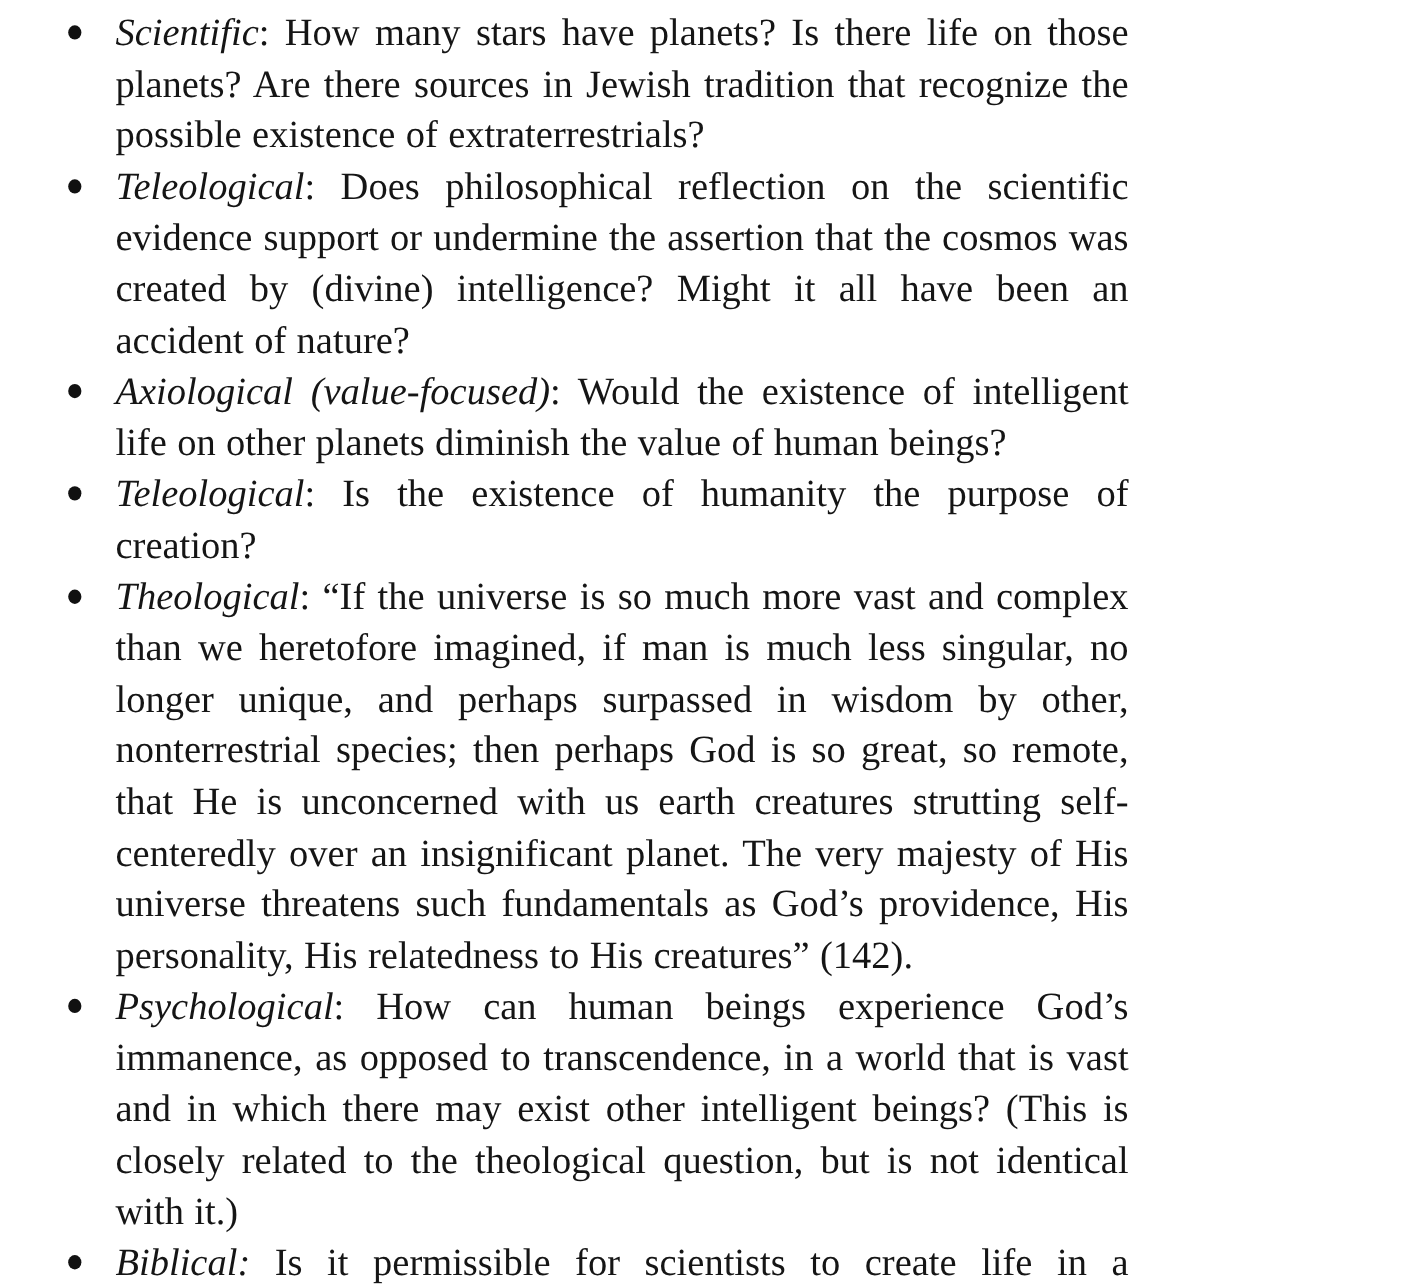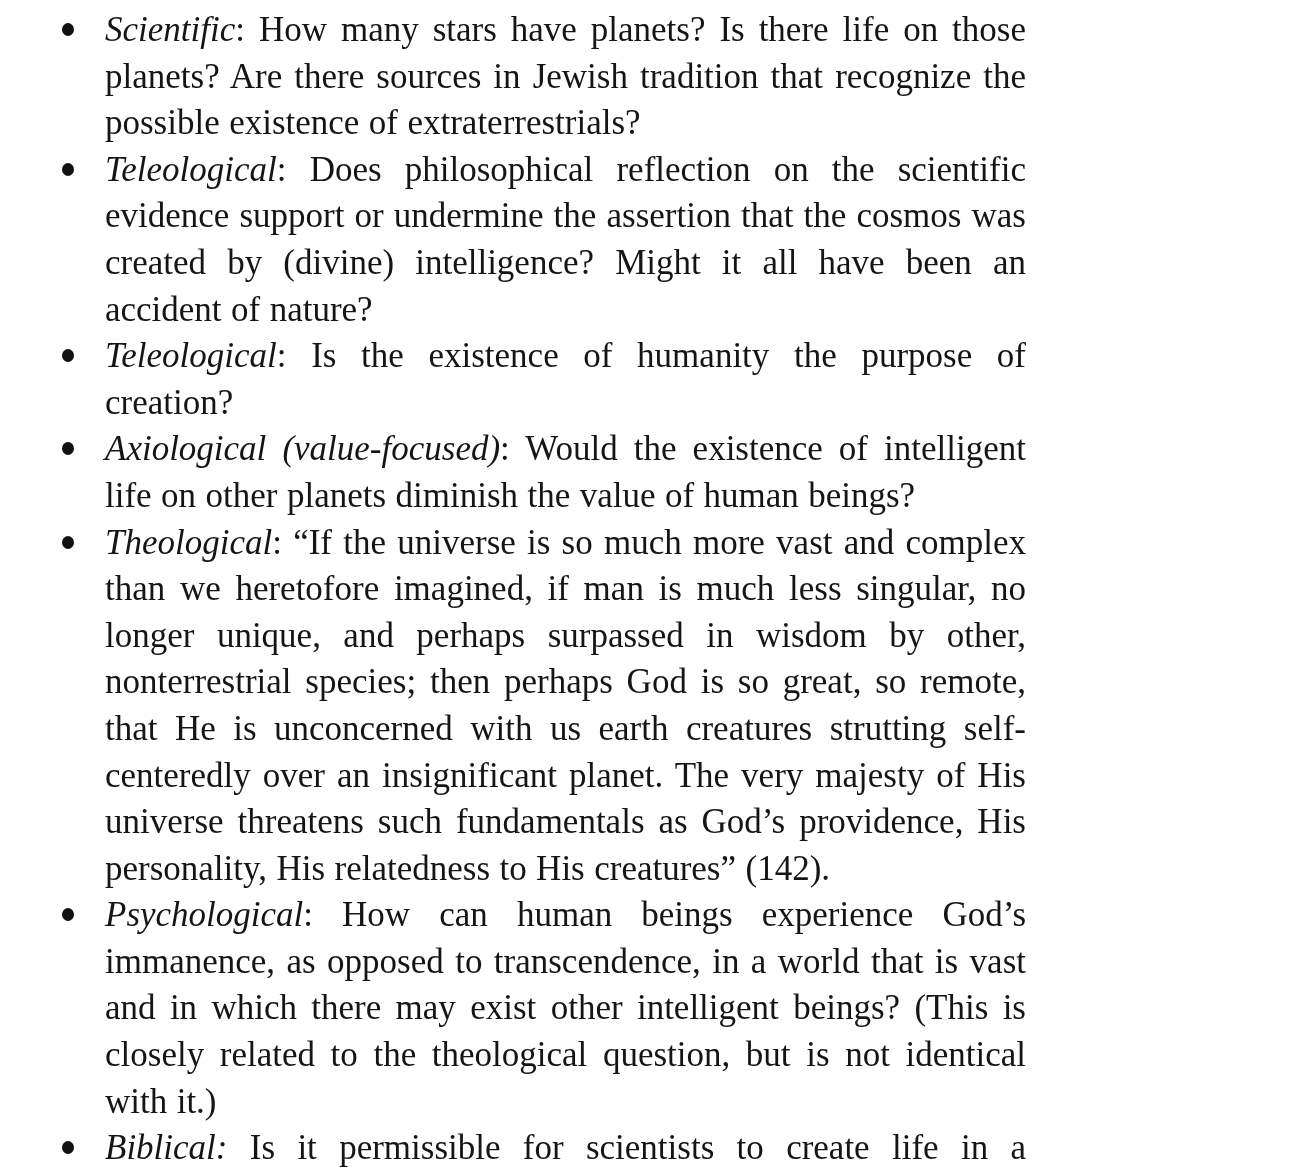--- a/index.html
+++ b/index.html
@@ -48,19 +48,19 @@
     font-style: italic;
   }
 </style>
 </head>
 <body>
 
 <div class="page">
   <ul class="question-list">
     <li><span class="question-category">Scientific</span><span>: How many stars have planets? Is there life on those planets? Are there sources in Jewish tradition that recognize the possible existence of extraterrestrials?</span></li>
     <li><span class="question-category">Teleological</span><span>: Does philosophical reflection on the scientific evidence support or undermine the assertion that the cosmos was created by (divine) intelligence? Might it all have been an accident of nature?</span></li>
+    <li><span class="question-category">Axiological (value-focused)</span><span>: Would the existence of intelligent life on other planets diminish the value of human beings?</span></li>
     <li><span class="question-category">Teleological</span><span>: Is the existence of humanity the purpose of creation?</span></li>
-    <li><span class="question-category">Axiological (value-focused)</span><span>: Would the existence of intelligent life on other planets diminish the value of human beings?</span></li>
     <li><span class="question-category">Theological</span><span>: “If the universe is so much more vast and complex than we heretofore imagined, if man is much less singular, no longer unique, and perhaps surpassed in wisdom by other, nonterrestrial species; then perhaps God is so great, so remote, that He is unconcerned with us earth creatures strutting self-centeredly over an insignificant planet. The very majesty of His universe threatens such fundamentals as God’s providence, His personality, His relatedness to His creatures” (142).</span></li>
     <li><span class="question-category">Psychological</span><span>: How can human beings experience God’s immanence, as opposed to transcendence, in a world that is vast and in which there may exist other intelligent beings? (This is closely related to the theological question, but is not identical with it.)</span></li>
     <li><span class="question-category">Biblical:</span><span> Is it permissible for scientists to create life in a laboratory?</span></li>
   </ul>
 </div>
 
 </body></html>

